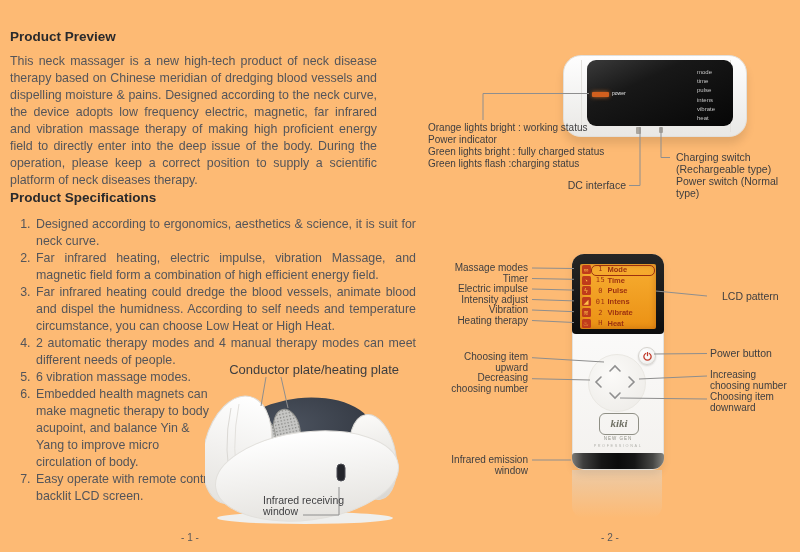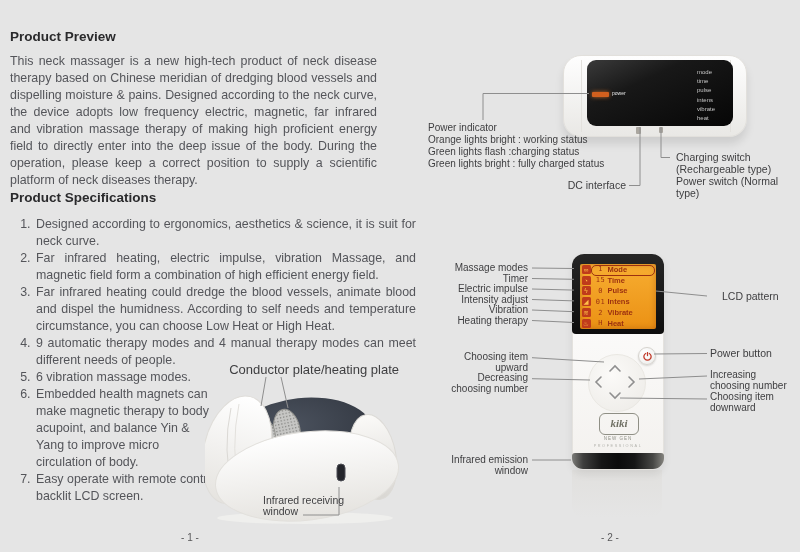--- a/index.html
+++ b/index.html
@@ -1,16 +1,16 @@
 <!DOCTYPE html>
 <html><head>
 <meta charset="utf-8">
 <style>
   html,body{margin:0;padding:0;background:#fff;}
-  .canvas{position:relative;width:800px;height:552px;background:#e5e5e5;overflow:hidden;
+  .canvas{position:relative;width:800px;height:552px;background:#fdba74;overflow:hidden;
           font-family:"Liberation Sans",sans-serif;color:#4f5052;}
   .abs{position:absolute;}
   .heading{position:absolute;font-size:13.5px;font-weight:bold;color:#2a2a2c;}
   .para{position:absolute;font-size:12.4px;line-height:17px;text-align:justify;color:#54555a;}
   ol.specs{position:absolute;left:10px;top:213px;width:382px;margin:3px;padding:0 0 0 21px;
            font-size:12.4px;line-height:17px;color:#54555a;}
   ol.specs li{text-align:justify;padding-left:2px;}
   ol.specs li.w6{width:175px;text-align:left;}
   ol.specs li.w7{width:225px;text-align:left;}
   .callout{position:absolute;font-size:10px;line-height:11.9px;color:#3e3e40;}
@@ -74,21 +74,21 @@
   <div class="heading txt" style="left:10px;top:29px;">Product Preview</div>
 
   <div class="para txt" style="left:10px;top:53px;width:367px;">This neck massager is a new high-tech product of neck disease therapy based on Chinese meridian of dredging blood vessels and dispelling moisture &amp; pains. Designed according to the neck curve, the device adopts low frequency electric, magnetic, far infrared and vibration massage therapy of making high proficient energy field to directly enter into the deep issue of the body. During the operation, please keep a correct position to supply a scientific platform of neck diseases therapy.</div>
 
   <div class="heading txt" style="left:10px;top:190px;">Product Specifications</div>
 
   <ol class="specs">
     <li>Designed according to ergonomics, aesthetics &amp; science, it is suit for neck curve.</li>
     <li>Far infrared heating, electric impulse, vibration Massage, and magnetic field form a combination of high efficient energy field.</li>
     <li>Far infrared heating could dredge the blood vessels, animate blood and dispel the humidness. According to self needs and temperature circumstance, you can choose Low Heat or High Heat.</li>
-    <li>9 automatic therapy modes and 4 manual therapy modes can meet different needs of people.</li>
+    <li>2 automatic therapy modes and 4 manual therapy modes can meet different needs of people.</li>
     <li>6 vibration massage modes.</li>
     <li class="w6">Embedded health magnets can make magnetic therapy to body acupoint, and balance Yin &amp; Yang to improve micro circulation of body.</li>
     <li class="w7">Easy operate with remote controller and backlit LCD screen.</li>
   </ol>
 
   <svg class="abs" style="left:205px;top:380px;z-index:2;" width="195" height="145" viewBox="0 0 195 145">
     <defs>
       <linearGradient id="gW" x1="0" y1="0" x2="0" y2="1">
         <stop offset="0" stop-color="#ffffff"></stop>
           <stop offset="1" stop-color="#e5e3df"></stop>
@@ -145,24 +145,24 @@
         <div>intens</div>
         <div>vibrate</div>
         <div>heat</div>
       </div>
     </div>
     <div class="nub" style="left:72px;top:71px;width:5px;height:7px;"></div>
     <div class="nub" style="left:95px;top:71px;width:4px;height:6px;"></div>
   </div>
 
   <div class="callout txt" style="left:428px;top:122px;">
+    <div>Orange lights bright : working status</div>
     <div>Power indicator</div>
-    <div>Orange lights bright : working status</div>
+    <div>Green lights bright : fully charged status</div>
     <div>Green lights flash :charging status</div>
-    <div>Green lights bright : fully charged status</div>
   </div>
 
   <div class="callout r txt" style="left:528px;top:180px;width:98px;font-size:10.5px;">DC interface</div>
 
   <div class="callout txt" style="left:676px;top:151px;font-size:10.5px;line-height:12px;">
     <div>Charging switch</div>
     <div>(Rechargeable type)</div>
     <div>Power switch (Normal type)</div>
   </div>
 

